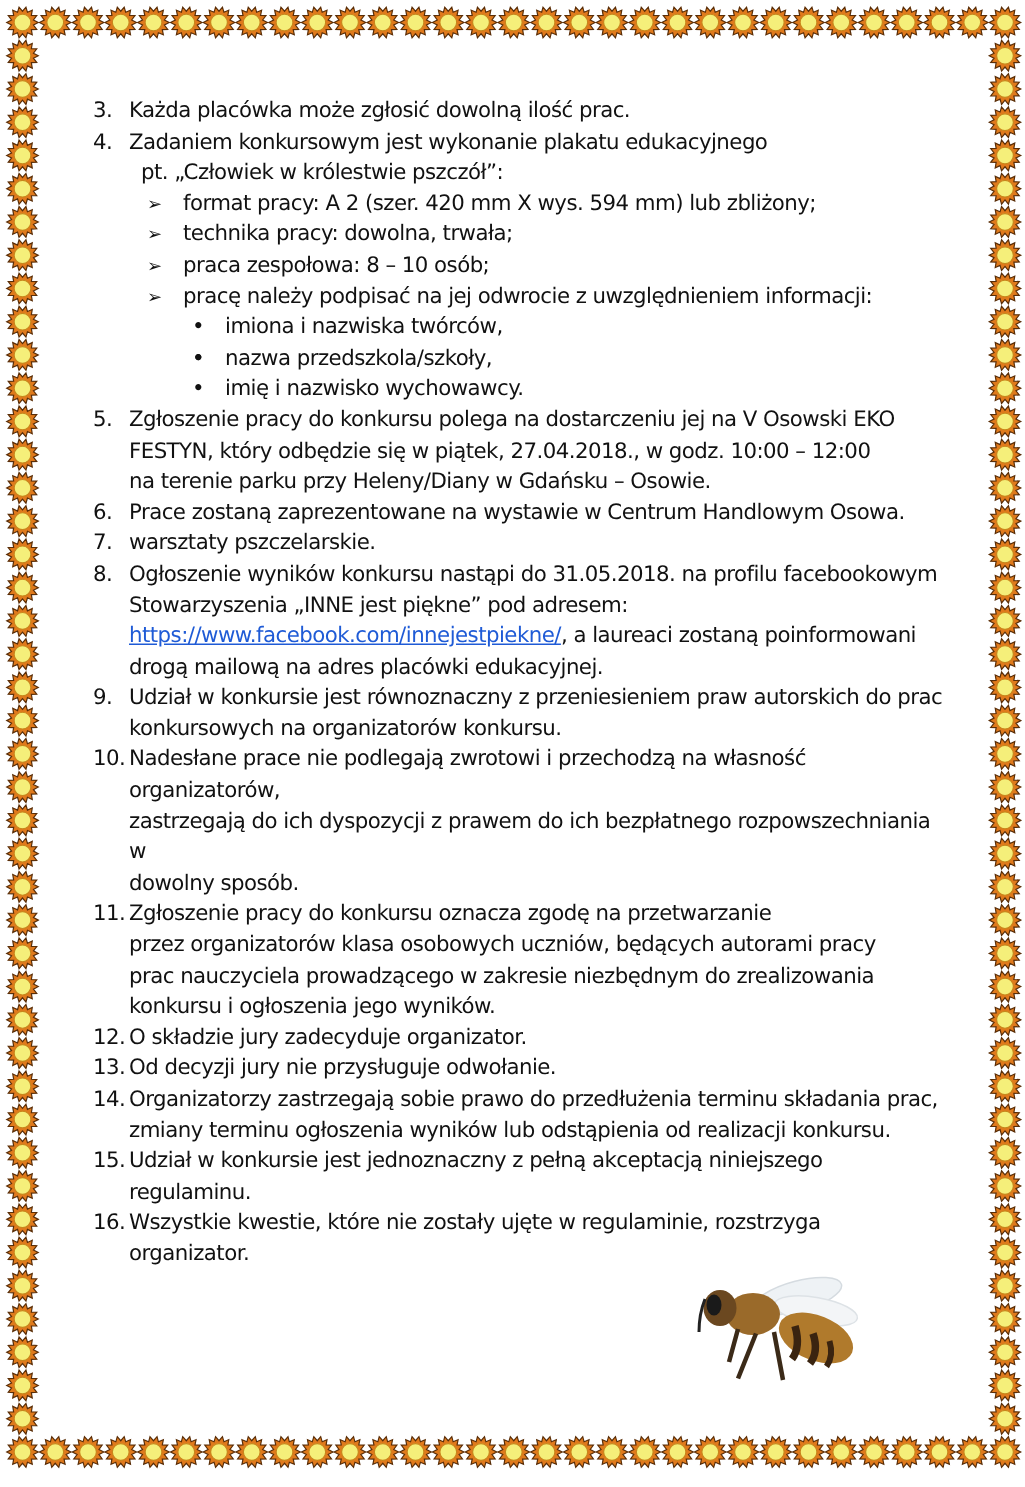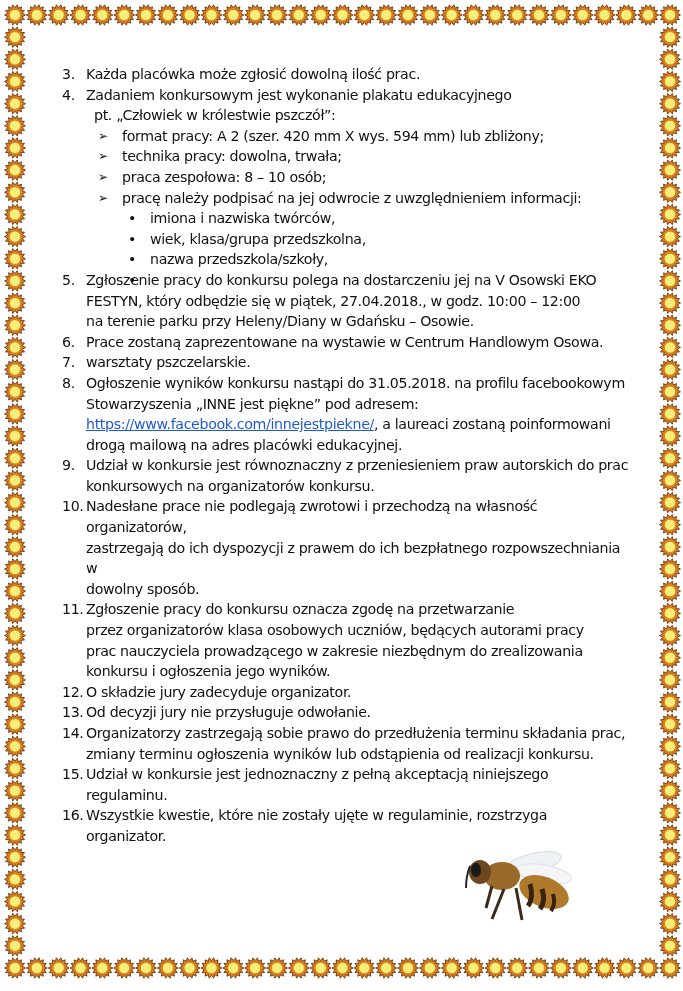--- a/index.html
+++ b/index.html
@@ -617,23 +617,23 @@
   <div class="item">
     <span class="num">4.</span>
     <div>Zadaniem konkursowym jest wykonanie plakatu edukacyjnego</div>
     <div class="sub-title" style="font-style:normal">pt. „Człowiek w królestwie pszczół”:</div>
     <div class="arrows">
       <div class="arrow-item"><span class="arr">➢</span><span>format pracy: A 2 (szer. 420 mm X wys. 594 mm) lub zbliżony;</span></div>
       <div class="arrow-item"><span class="arr">➢</span><span>technika pracy: dowolna, trwała;</span></div>
       <div class="arrow-item"><span class="arr">➢</span><span>praca zespołowa: 8 – 10 osób;</span></div>
       <div class="arrow-item"><span class="arr">➢</span><span>pracę należy podpisać na jej odwrocie z uwzględnieniem informacji:</span></div>
       <div class="bullet-item"><span class="dot">•</span><span>imiona  i nazwiska twórców,</span></div>
-      <div class="bullet-item"><span class="dot">•</span><span>wiek, klasa/grupa przedszkolna,</span></div>
+      <div class="bullet-item"><span class="dot">•</span></div>
       <div class="bullet-item"><span class="dot">•</span><span>nazwa przedszkola/szkoły,</span></div>
-      <div class="bullet-item"><span class="dot">•</span></div>
+      <div class="bullet-item"><span class="dot">•</span><span>imię i nazwisko wychowawcy.</span></div>
     </div>
   </div>
 
   <div class="item">
     <span class="num">5.</span>
     <div>Zgłoszenie pracy do konkursu polega na dostarczeniu jej na V Osowski EKO</div>
     <div>FESTYN, który odbędzie się w piątek, 27.04.2018., w godz. 10:00 – 12:00</div>
     <div>na terenie parku przy Heleny/Diany w Gdańsku – Osowie.</div>
   </div>
 

